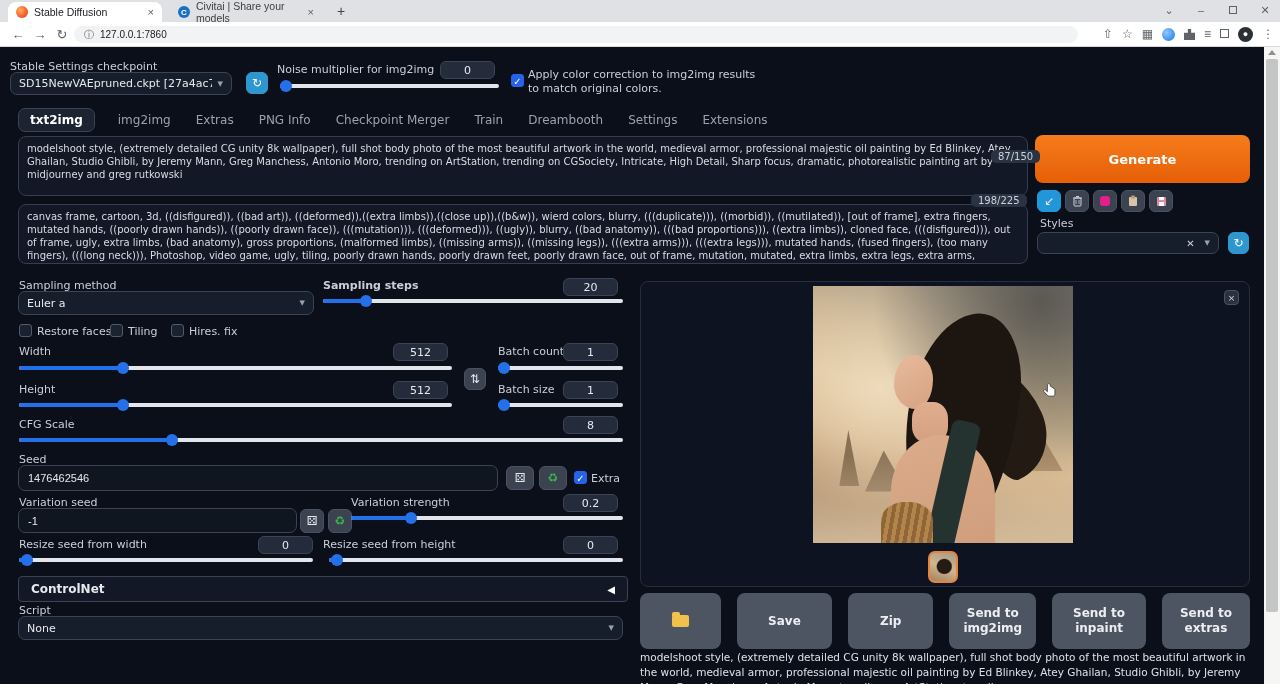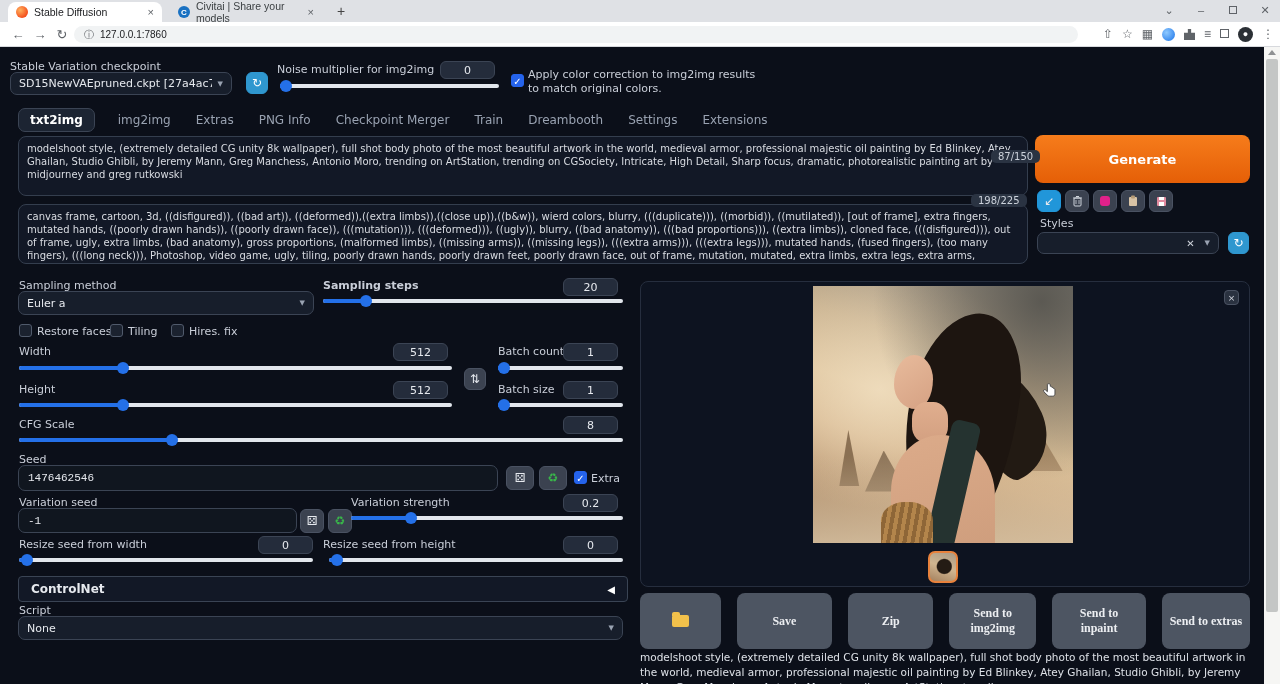--- a/index.html
+++ b/index.html
@@ -41,21 +41,21 @@
   .page { position:absolute; left:0; top:47px; width:1280px; height:637px; background:#0b0f19; }
   .abs { position:absolute; }
   .lbl { font-size:11px; color:#c9ced8; }
   .dd { background:#171e2b; border:1px solid #3b4454; border-radius:7px; color:#e6e9ee;
         font-size:11px; display:flex; align-items:center; padding:0 8px; }
   .dd .ddval { flex:1; overflow:hidden; white-space:nowrap; }
   .dd .caret { color:#9aa3b2; font-size:7px; margin-left:6px; }
   .numbox { background:#242c3b; border:1px solid #3b4454; border-radius:6px; color:#e6e9ee;
             font-size:11px; text-align:center; width:55px; height:18px; font-family:"DejaVu Sans", sans-serif; }
   .textinput { background:#10161f; border:1px solid #3b4454; border-radius:7px; color:#e6e9ee;
-               font-size:11px; padding:0 9px; font-family:Liberation Mono, monospace; }
+               font-size:11px; padding:0 9px; font-family:Liberation Sans, sans-serif; }
   .slider { height:12px; }
   .slider .track { position:absolute; left:0; right:0; top:4px; height:4px; background:#e2e6ec; border-radius:3px; }
   .slider .fill { position:absolute; left:0; top:4px; height:4px; background:#2470e8; border-radius:3px; }
   .slider .handle { position:absolute; top:0; width:12px; height:12px; border-radius:50%; background:#2470e8; }
   .cb { width:13px; height:13px; border:1px solid #505a6b; border-radius:3px; background:#1b222f;
         display:inline-block; }
   .cb.checked { background:#2563eb; border-color:#2563eb; color:#fff; font-size:10px; text-align:center; line-height:13px; }
   .iconbtn { background:#3b4250; border:1px solid #4a5262; border-radius:6px; color:#e6e9ee;
              display:flex; align-items:center; justify-content:center; font-size:12px; }
   .bluebtn { background:#2f97cf; border:1px solid #2f97cf; color:#fff; }
@@ -154,21 +154,21 @@
       <span class="puzzle"></span>
       <span class="g">≡</span>
       <span class="g" style="font-size:10px;"><span style="display:inline-block;width:9px;height:9px;border:1px solid #5f6368;"></span></span>
       <span class="avatar">●</span>
       <span class="g">⋮</span>
     </div>
   </div>
 
   <div class="page">
 
-    <div class="abs lbl" style="left:10px; top:13px;">Stable Variation checkpoint</div>
+    <div class="abs lbl" style="left:10px; top:13px;">Stable Settings checkpoint</div>
     <div class="abs dd" style="left:10px; top:25px; width:222px; height:23px;">
       <span class="ddval">SD15NewVAEpruned.ckpt [27a4ac756c]</span>
       <span class="caret">▼</span>
     </div>
     <div class="abs iconbtn bluebtn" style="left:246px; top:25px; width:22px; height:22px;">↻</div>
 
     <div class="abs lbl" style="left:277px; top:16px;">Noise multiplier for img2img</div>
     <input class="abs numbox" style="left: 440px; top: 14px;" value="0">
     <div class="abs slider" style="left:280px; top:33px; width:219px;">
       <div class="track"></div>
@@ -362,21 +362,21 @@
         <div class="strap"></div>
         <div class="bodice"></div>
       </div>
       <div style="position:absolute; right:10px; top:8px; width:15px; height:15px; border:1px solid #4a5262; border-radius:4px; background:#2a3240; color:#cfd4dc; font-size:9px; text-align:center; line-height:14px;">×</div>
       <div class="thumb-art" style="position:absolute; left:287px; top:269px; width:30px; height:32px; border:2px solid #e8823c; border-radius:7px;"></div>
       <svg class="cursor-svg" style="left:400px; top:100px;" width="17" height="19" viewBox="0 0 24 26">
         <path d="M9 3.2v10l-2.6-2.3c-.8-.7-2-.6-2.6.2-.5.7-.4 1.6.2 2.2l5.5 5.4c.6.6 1.4.9 2.2.9h5c1.7 0 3-1.3 3-3v-6.2c0-1-.8-1.8-1.8-1.8h-.4c-.1-.9-.8-1.6-1.7-1.6h-.5c-.2-.8-.9-1.4-1.7-1.4h-.5V3.5C13.1 2.6 12.4 2 11.6 2 10.2 2 9 2.3 9 3.2z" fill="#ffffff" stroke="#444" stroke-width="1.3"></path>
       </svg>
     </div>
 
-    <div class="abs" style="left:640px; top:546px; width:610px; height:56px; display:flex; gap:16px;font-family:Liberation Serif, serif;">
+    <div class="abs" style="left:640px; top:546px; width:610px; height:56px; display:flex; gap:16px;">
       <div class="outbtn" style="width:88px;">
           <span class="folder-ic"></span>
         </div>
       <div class="outbtn" style="width:104px;">Save</div>
       <div class="outbtn" style="width:93px;">Zip</div>
       <div class="outbtn" style="width:92px; padding:0 14px;">Send to img2img</div>
       <div class="outbtn" style="width:99px; padding:0 18px;">Send to inpaint</div>
       <div class="outbtn" style="width:96px;">Send to extras</div>
     </div>
 

